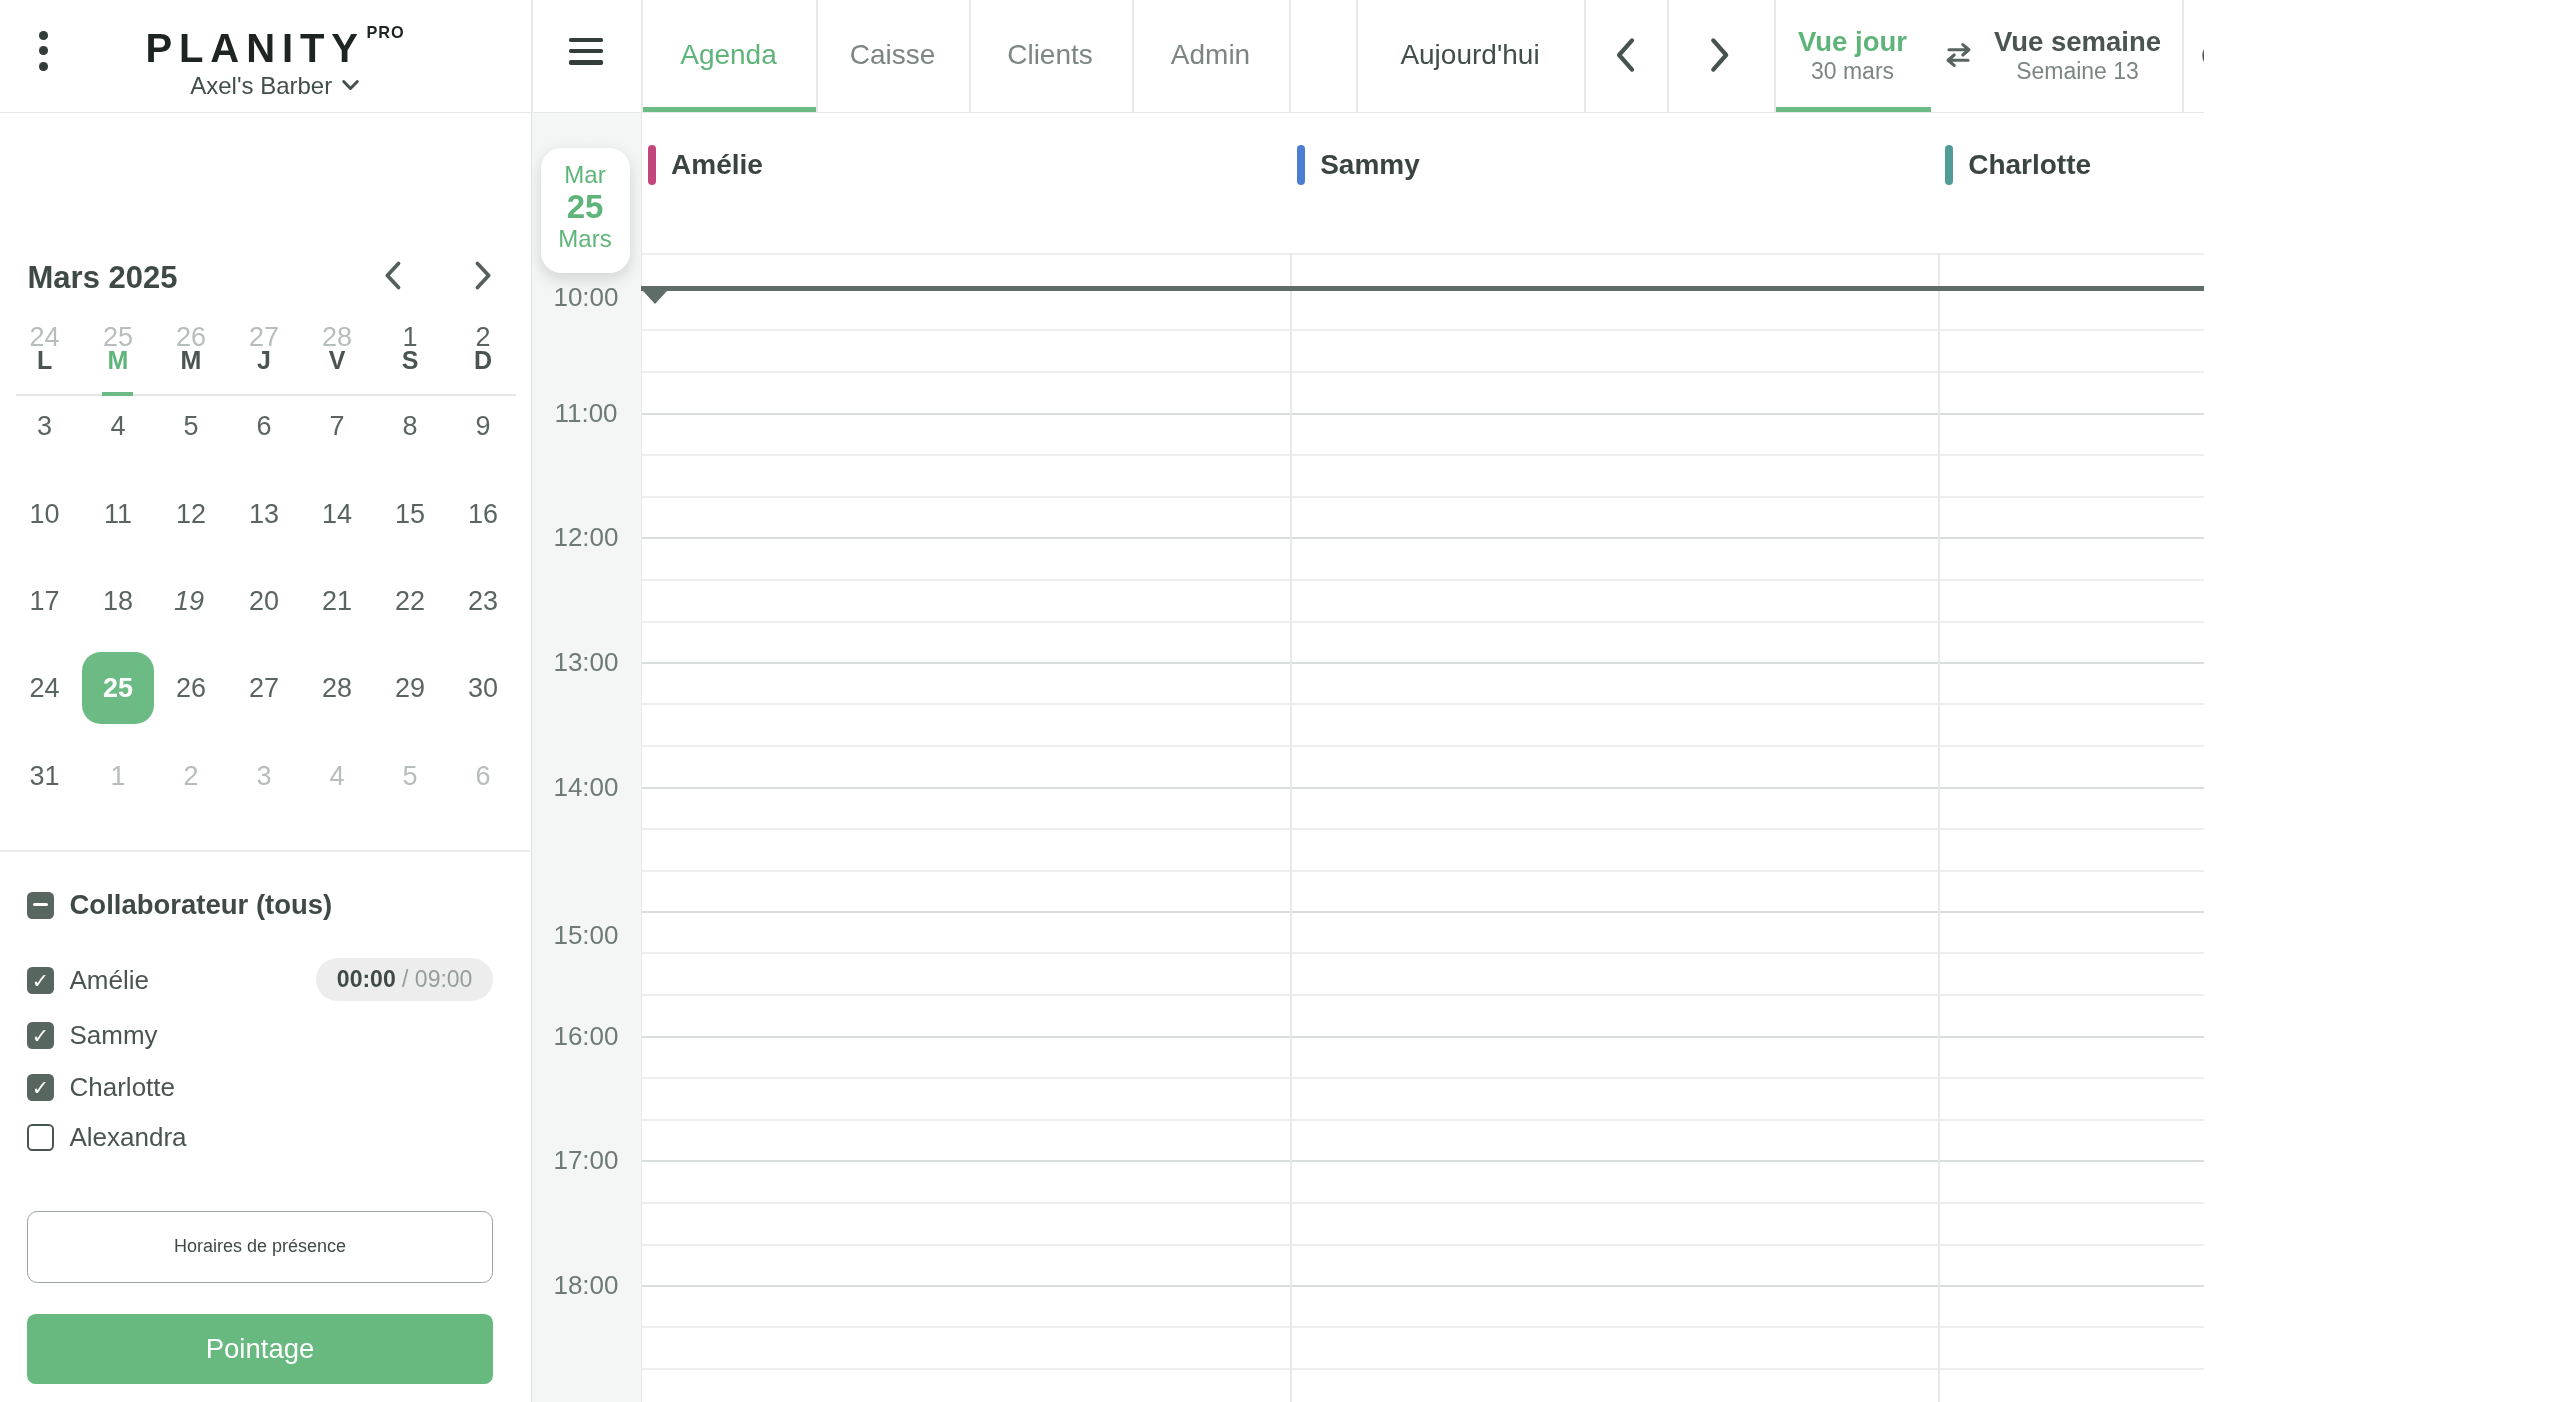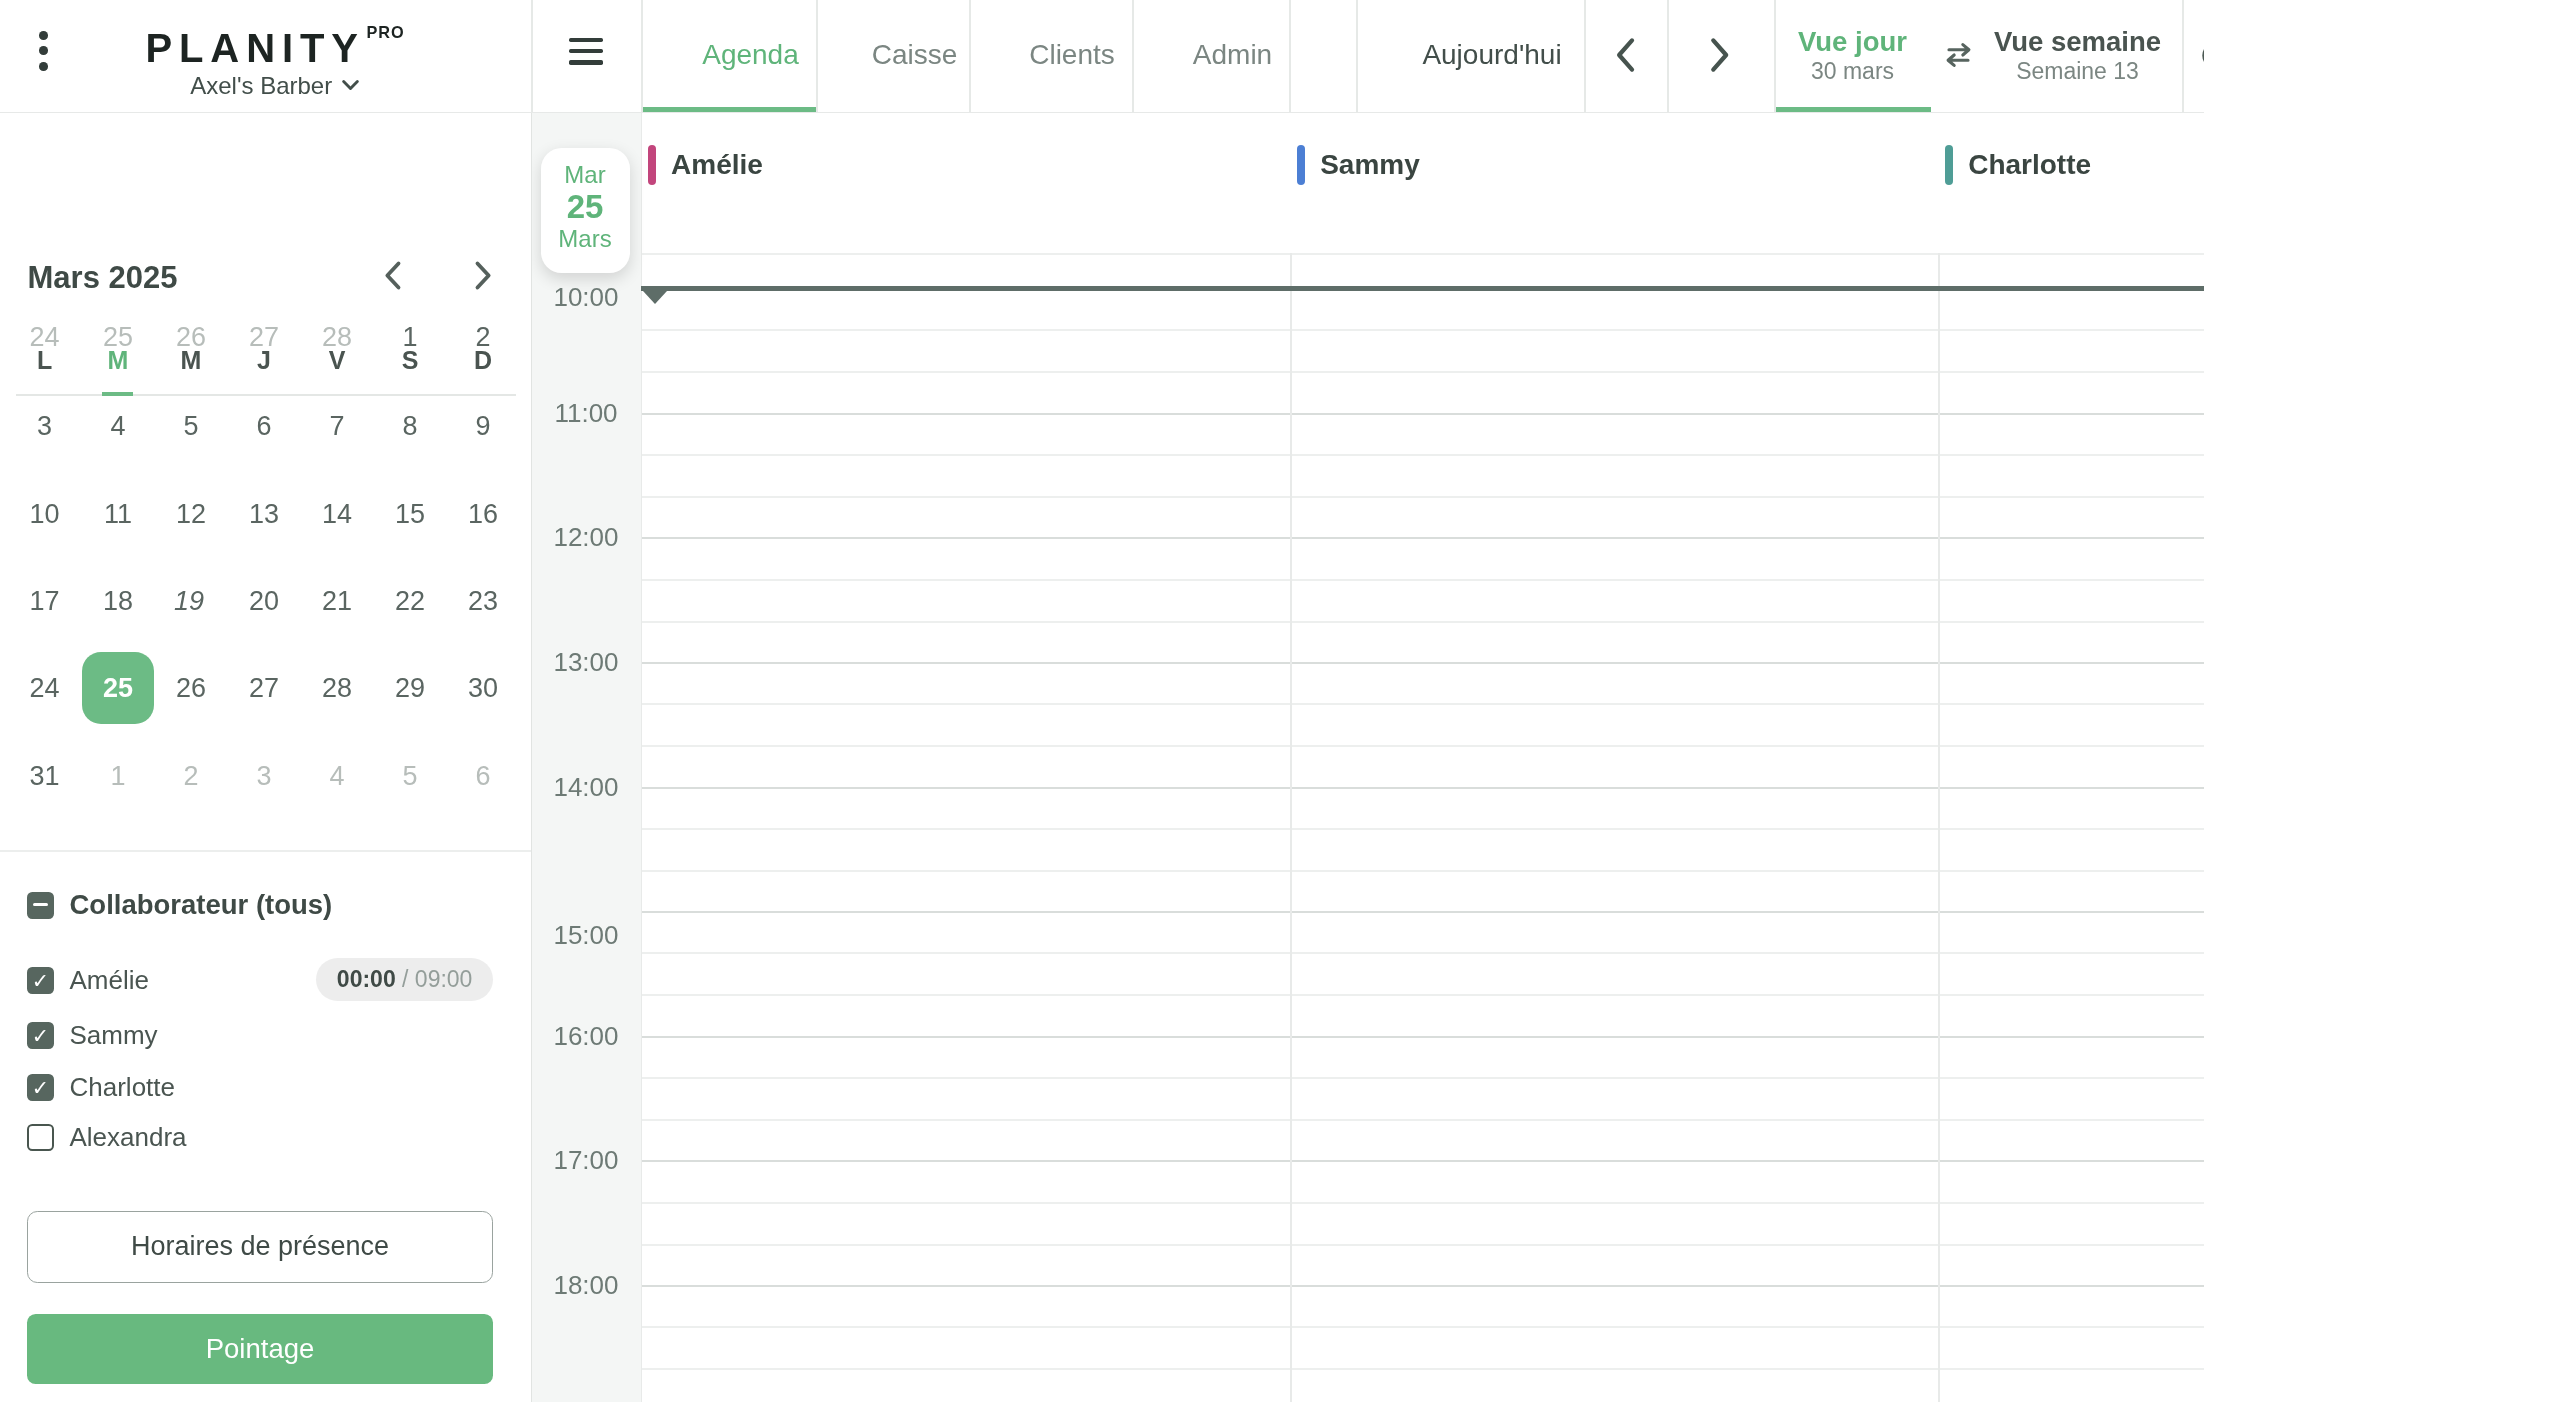--- a/index.html
+++ b/index.html
@@ -12,21 +12,21 @@
   .topbar{position:absolute;left:0;top:0;width:2576px;height:112px;background:#fff;border-bottom:1.7px solid #e7e9e8;z-index:5;}
   .tb-divider{position:absolute;top:0;width:1.7px;height:112px;background:#e6e9e7;}
   .kebab{position:absolute;left:33px;top:31px;width:20.6px;height:50px;cursor:pointer;}
   .kebab i{display:block;width:8.6px;height:8.6px;border-radius:50%;background:#333d3a;margin:0 auto 6.9px;}
   .logo-block{position:absolute;left:103px;top:12px;width:344px;text-align:center;}
   .logo-line{font-size:40px;font-weight:700;letter-spacing:6.9px;color:#1d2422;line-height:41px;}
   .logo-line sup{font-size:16.3px;letter-spacing:0.9px;vertical-align:24px;margin-left:1.7px;}
   .salon{font-size:24px;color:#424e4a;line-height:29px;margin-top:1.7px;display:inline-flex;align-items:center;gap:8.6px;cursor:pointer;}
   .hamburger{position:absolute;left:569px;top:38px;width:34px;height:36px;cursor:pointer;}
   .hamburger i{display:block;height:4.3px;background:#333d3a;border-radius:1.7px;margin-bottom:6.9px;}
-  .tabcell{position:absolute;top:0;height:110px;display:flex;align-items:center;justify-content:center;font-size:28px;color:#7b8682;cursor:pointer;padding-left:22px;}
+  .tabcell{position:absolute;top:0;height:110px;display:flex;align-items:center;justify-content:center;font-size:28px;color:#7b8682;cursor:pointer;}
   .tabcell.active{color:var(--green);}
   .tab-underline{position:absolute;height:5.2px;background:var(--greenfill);top:107px;}
   .nav-chev{position:absolute;top:0;height:110px;display:flex;align-items:center;justify-content:center;cursor:pointer;}
   .view-toggle{position:absolute;top:0;height:110px;display:flex;flex-direction:column;align-items:center;justify-content:center;cursor:pointer;}
   .view-toggle .vlabel{font-size:27.5px;font-weight:700;color:#4a5450;line-height:33px;}
   .view-toggle.active .vlabel{color:var(--green);}
   .view-toggle .vsub{font-size:23px;color:#7b8682;line-height:27.5px;}
   .interval{position:absolute;top:0;height:110px;display:flex;align-items:center;justify-content:center;gap:12px;font-size:27px;color:#4d5a55;cursor:pointer;}
   .caret-down{width:0;height:0;border-left:8.6px solid transparent;border-right:8.6px solid transparent;border-top:10.3px solid #4d5a55;}
   .clockcell{position:absolute;top:0;height:110px;display:flex;align-items:center;justify-content:center;font-size:27.5px;color:#4d5a55;}
@@ -47,21 +47,21 @@
   .cb{width:27px;height:27px;border-radius:5.2px;box-sizing:border-box;flex:0 0 auto;cursor:pointer;}
   .cb.checked{background:#57665f;color:#fff;font-size:20.6px;font-weight:700;line-height:27px;text-align:center;}
   .cb.indet{background:#57665f;position:relative;}
   .cb.indet::after{content:"";position:absolute;left:6px;top:11.2px;width:14.6px;height:3.4px;background:#fff;border-radius:1.7px;}
   .cb.unchecked{background:#fff;border:2.6px solid #49564f;}
   .collab-row{position:absolute;left:27px;width:478px;height:40px;display:flex;align-items:center;gap:15.5px;cursor:pointer;}
   .collab-row .name{font-size:26px;color:#4a5551;}
   .collab-badge{position:absolute;right:12px;top:-1.7px;height:43px;line-height:43px;background:#ededed;border-radius:22.3px;padding:0 20.6px;font-size:23px;color:#949e9a;}
   .collab-badge b{color:#3f4a46;font-weight:700;}
   .side-btn{position:absolute;left:27px;width:466px;box-sizing:border-box;text-align:center;cursor:pointer;}
-  .btn-hours{top:1099px;height:72px;line-height:69px;background:#fff;border:1.7px solid #9aa39f;border-radius:10.3px;font-size:27px;color:#3f4a46;}
+  .btn-hours{top:1099px;height:72px;line-height:69px;background:#fff;border:1.7px solid #9aa39f;border-radius:10.3px;font-size:18px;color:#3f4a46;}
   .btn-pointage{top:1202px;height:70px;line-height:70px;background:#68b97f;border-radius:8.6px;font-size:27.5px;color:#fff;}
   
   .gutter{position:absolute;left:531px;top:112px;width:110px;height:1291px;background:#f4f6f5;border-right:1.7px solid #e8eae9;z-index:2;}
   .date-card{position:absolute;left:9.5px;top:36px;width:89px;height:125px;background:#fff;border-radius:20.6px;box-shadow:0 5.2px 15.5px rgba(0,0,0,.14);text-align:center;color:var(--green);}
   .date-card .dc-wd{font-size:24px;line-height:26px;margin-top:13.7px;}
   .date-card .dc-day{font-size:33px;font-weight:700;line-height:38px;}
   .date-card .dc-mo{font-size:24px;line-height:26px;}
   .time-label{position:absolute;left:0;width:110px;text-align:center;font-size:26px;color:#6d7a75;height:27.5px;line-height:27.5px;}
   .grid{position:absolute;left:641px;top:112px;width:1935px;height:1291px;background:#fff;}
   .grid-header-border{position:absolute;left:0;top:141px;width:1935px;height:1.7px;background:#edefee;}

